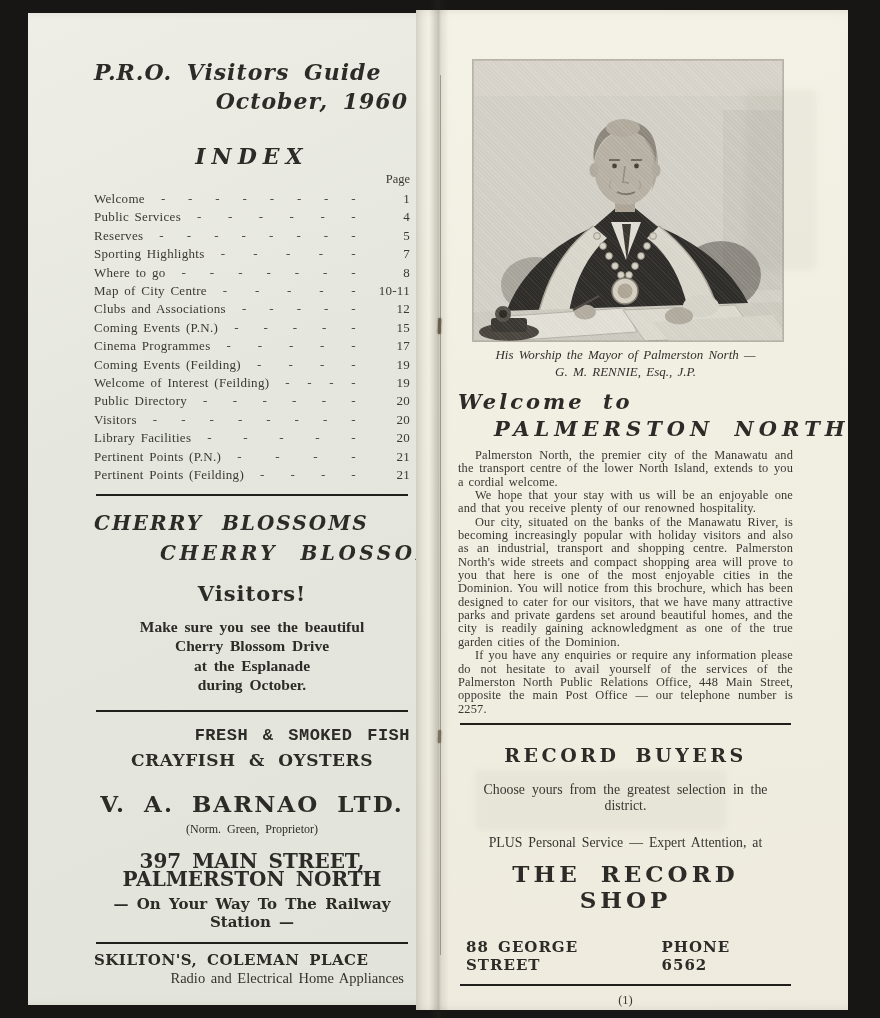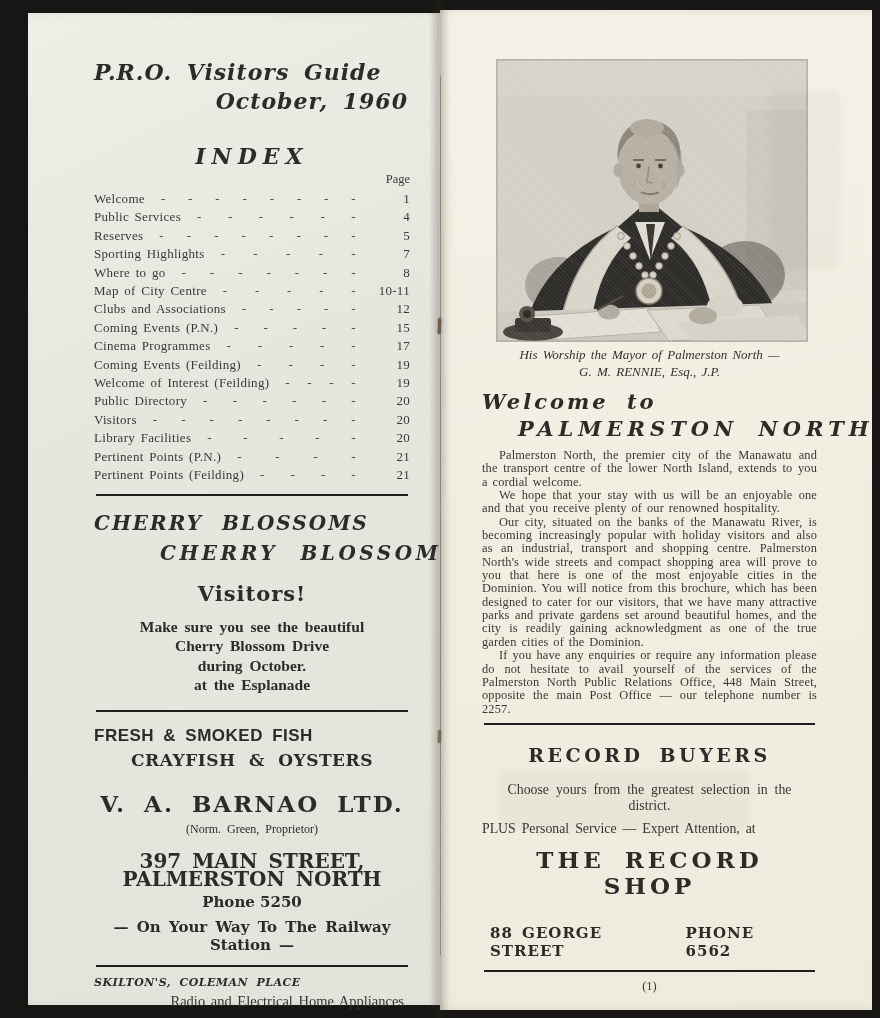--- a/index.html
+++ b/index.html
@@ -3,21 +3,21 @@
 <meta charset="utf-8">
 <style>
   html,body{margin:0;padding:0;background:#141311;}
   .scan{position:relative;width:880px;height:1018px;background:#171614;overflow:hidden;
         font-family:"Liberation Serif",serif;color:#2d2b27;}
   
   .page{position:absolute;box-sizing:border-box;}
   .page-left{left:13px;top:13px;width:424px;height:992px;
     background:linear-gradient(155deg,#eeeee7 0%,#e5e6de 40%,#e2e3da 100%);
     padding:46px 42px 0 66px;box-shadow:inset -6px 0 14px -8px rgba(40,35,25,.35);margin-left:15px;}
-  .page-right{left:440px;top:10px;width:432px;height:1000px;
+  .page-right{left:416px;top:10px;width:432px;height:1000px;
     background:linear-gradient(170deg,#f4f1e6 0%,#f0ede1 55%,#eeebde 100%);
     padding:50px 55px 0 42px;box-shadow:inset 7px 0 16px -9px rgba(40,35,25,.4);}
   .binding{position:absolute;left:429px;top:0;width:20px;height:100%;
     background:linear-gradient(90deg,rgba(30,28,20,0) 0%,rgba(55,50,38,.25) 48%,rgba(55,50,38,.10) 60%,rgba(30,28,20,0) 100%);}
   .bind-line{position:absolute;left:440px;top:75px;width:1px;height:880px;background:rgba(90,78,60,.45);}
   .staple{position:absolute;left:438px;width:3px;height:16px;background:#6b5d49;border-radius:2px;
     box-shadow:0 0 2px rgba(0,0,0,.5);transform:rotate(2deg);}
   .staple.s1{top:318px;} .staple.s2{top:730px;height:13px;opacity:.8;}
   .ghost{position:absolute;background:rgba(90,90,80,.05);filter:blur(3px);border-radius:4px;}
 
@@ -36,47 +36,47 @@
     letter-spacing:.3px;word-spacing:2px;}
   .idx-label{white-space:nowrap;}
   .idx-dashes{flex:1;display:flex;justify-content:space-between;padding:0 12px 0 16px;color:#4a4840;}
   .idx-page{width:42px;text-align:right;white-space:nowrap;}
   .rule-a{margin-top:9px;}
   .cherry-1{font-size:20px;line-height:24px;letter-spacing:2px;word-spacing:10px;margin-top:15px;}
   .cherry-2{font-size:20px;line-height:24px;letter-spacing:3.5px;word-spacing:12px;margin-top:6px;margin-left:66px;white-space:nowrap;}
   .visitors{font-size:21px;line-height:24px;text-align:center;margin-top:17px;letter-spacing:1px;}
   .cherry-body{margin-top:11px;text-align:center;font-weight:bold;font-size:15.5px;line-height:19.5px;word-spacing:3px;}
   .rule-b{margin-top:15px;}
-  .fish-1{margin-top:13px;text-align:left;font-weight:bold;font-size:17px;line-height:21px;letter-spacing:.5px;word-spacing:4px;font-family:Liberation Sans, sans-serif;}
+  .fish-1{margin-top:13px;text-align:right;font-weight:bold;font-size:17px;line-height:21px;letter-spacing:.5px;word-spacing:4px;font-family:Liberation Mono, monospace;}
   .fish-2{margin-top:4px;text-align:center;font-weight:bold;font-size:17px;line-height:21px;letter-spacing:.5px;word-spacing:7px;font-family:"DejaVu Serif",serif;}
   .barnao{margin-top:20px;text-align:center;font-size:23px;line-height:26px;letter-spacing:2px;word-spacing:8px;}
   .proprietor{margin-top:2px;text-align:center;font-size:12px;line-height:20px;word-spacing:3px;}
   .barnao-addr{margin-top:13px;text-align:center;font-weight:bold;font-size:20px;line-height:18px;word-spacing:4px;font-family:"DejaVu Serif",serif;}
   .barnao-phone{margin-top:5px;text-align:center;font-weight:bold;font-size:15px;line-height:18px;font-family:"DejaVu Serif",serif;}
   .barnao-tag{margin-top:7px;text-align:center;font-weight:bold;font-size:15px;line-height:18px;word-spacing:3px;font-family:"DejaVu Serif",serif;}
   .rule-c{margin-top:11px;}
-  .skiltons-1{margin-top:7px;font-weight:bold;font-size:11px;line-height:18px;letter-spacing:.5px;word-spacing:4px;font-family:"DejaVu Serif",serif;font-style:italic;}
+  .skiltons-1{margin-top:7px;font-weight:bold;font-size:15px;line-height:18px;letter-spacing:.5px;word-spacing:4px;font-family:"DejaVu Serif",serif;}
   .skiltons-2{text-align:right;padding-right:6px;font-size:14.5px;line-height:18px;word-spacing:2px;color:#36342f;}
 
   
   .photo{position:relative;width:310px;height:281px;margin-left:15px;background:#d5d2c9;
     box-shadow:0 0 0 1px rgba(110,104,92,.45), inset 0 0 18px rgba(60,55,45,.18);}
   .photo::after{content:"";position:absolute;inset:0;
     background:repeating-linear-gradient(45deg,rgba(255,255,255,.06) 0 1px,rgba(0,0,0,.02) 1px 3px);}
   .photo svg{display:block;}
   .caption{margin-top:6px;text-align:center;font-style:italic;font-size:13px;line-height:16.5px;color:#33312c;word-spacing:2px;}
   .welcome-1{margin-top:10px;font-size:21px;line-height:24px;letter-spacing:3px;word-spacing:8px;}
   .welcome-2{margin-top:3px;margin-left:36px;font-size:21px;line-height:24px;letter-spacing:5px;word-spacing:8px;white-space:nowrap;}
   .welcome-body{margin-top:8px;}
   .welcome-body p{margin:0;font-size:12.4px;line-height:13.35px;text-align:justify;text-indent:17px;
     color:#3a3833;letter-spacing:.15px;word-spacing:1.6px;}
   .rule-d{margin-top:7px;}
   .record-heading{margin-top:19px;text-align:center;font-size:19px;line-height:23px;letter-spacing:3.5px;word-spacing:6px;}
   .record-line1{margin-top:15px;text-align:center;font-size:13.8px;line-height:16.5px;word-spacing:3.5px;color:#36342f;padding:0 4px;}
-  .record-line2{margin-top:6px;font-size:13.8px;line-height:16.5px;word-spacing:2.5px;color:#36342f;}
+  .record-line2{margin-top:20px;text-align:center;font-size:13.8px;line-height:16.5px;word-spacing:2.5px;color:#36342f;}
   .shop-name{margin-top:10px;text-align:center;font-size:23px;line-height:26px;letter-spacing:4px;word-spacing:8px;}
   .shop-addr{margin-top:25px;display:flex;justify-content:space-between;padding:0 8px;
     font-weight:bold;font-size:15px;line-height:18px;letter-spacing:1px;word-spacing:3px;font-family:"DejaVu Serif",serif;}
   .rule-e{margin-top:10px;}
   .page-number{margin-top:7px;text-align:center;font-size:12.5px;line-height:15px;color:#3a3833;}
 </style>
 </head>
 <body>
 
 <div class="scan">
@@ -277,32 +277,31 @@
       </div>
 
     <div class="rule rule-a"></div>
 
     <div class="cherry-1 fatitalic">CHERRY BLOSSOMS</div>
     <div class="cherry-2 fatitalic">CHERRY BLOSSOMS</div>
     <div class="visitors fatface">Visitors!</div>
     <div class="cherry-body">
       <div>Make sure you see the beautiful</div>
       <div>Cherry Blossom Drive</div>
+      <div>at the Esplanade</div>
       <div>during October.</div>
-      <div>at the Esplanade</div>
     </div>
 
     <div class="rule rule-b"></div>
 
     <div class="fish-1">FRESH &amp; SMOKED FISH</div>
     <div class="fish-2">CRAYFISH &amp; OYSTERS</div>
     <div class="barnao fatface">V. A. BARNAO LTD.</div>
     <div class="proprietor">(Norm. Green, Proprietor)</div>
     <div class="barnao-addr">397 MAIN STREET, PALMERSTON NORTH</div>
-    <div class="barnao-phone">Phone 5250</div>
     <div class="barnao-tag">—   On Your Way To The Railway Station   —</div>
 
     <div class="rule rule-c"></div>
 
     <div class="skiltons-1">SKILTON'S, COLEMAN PLACE</div>
     <div class="skiltons-2">Radio and Electrical Home Appliances</div>
   </div>
 
   <div class="page page-right">
 

